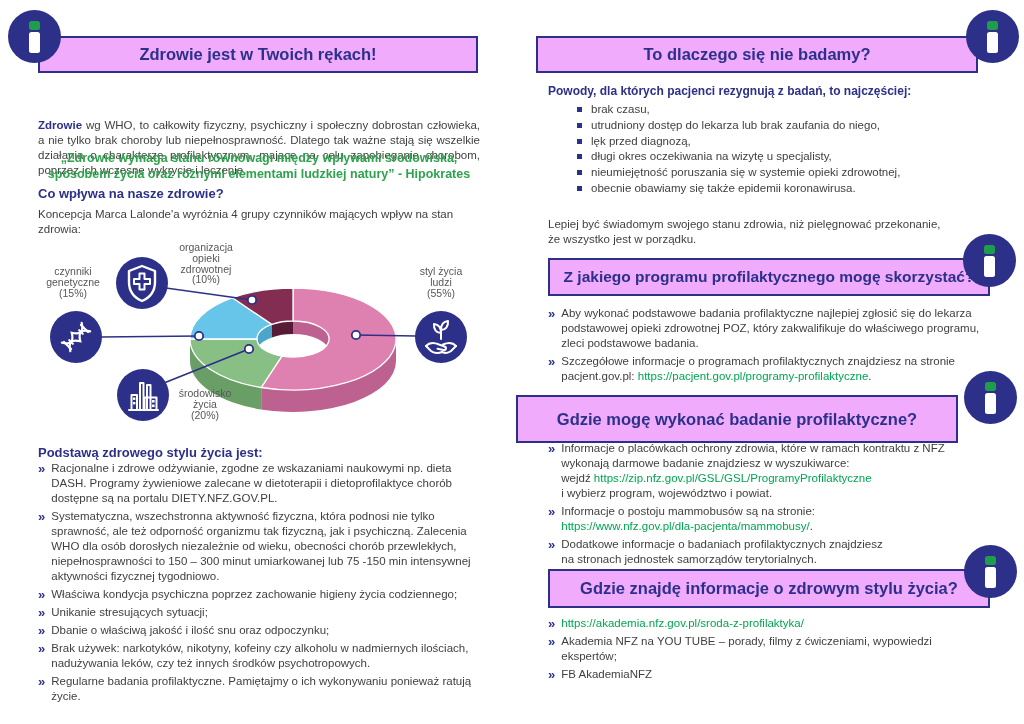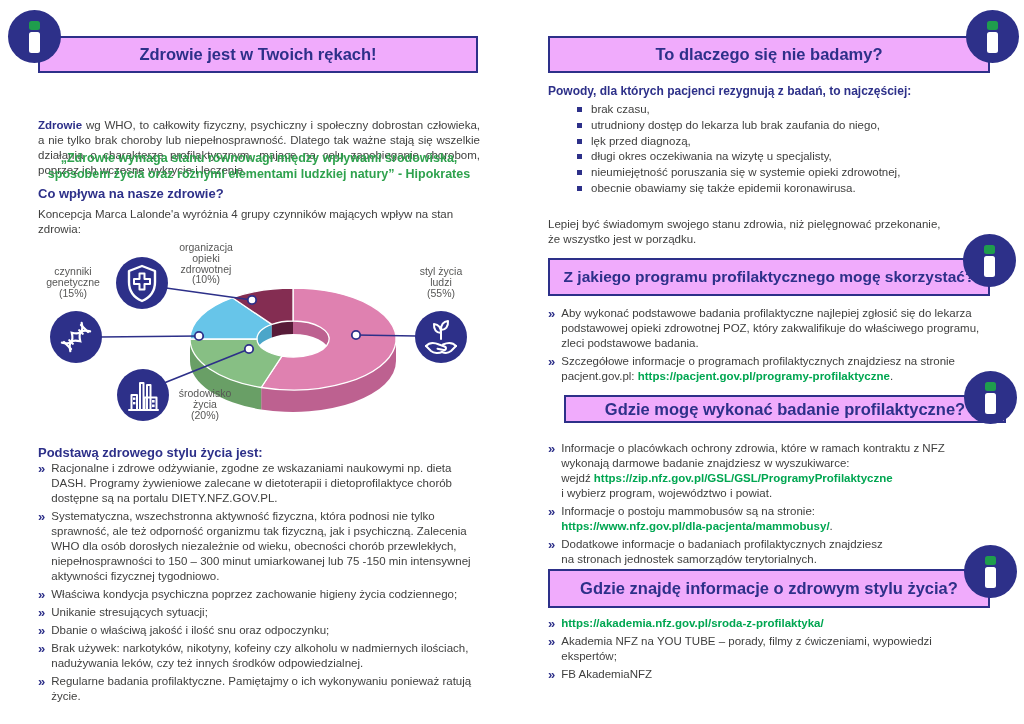--- a/index.html
+++ b/index.html
@@ -25,21 +25,21 @@
   
   .body-text{font-size:11.5px;line-height:15px;color:#3f3f3e;}
   .justify{text-align:justify;}
   .lead{color:#2d3089;font-weight:bold;}
   .quote{
     color:#2fa24e;font-weight:bold;text-align:center;font-size:12.5px;line-height:15.5px;
     white-space:pre-line;
   }
   .subhead{color:#2d3089;font-weight:bold;font-size:13px;}
   .prewrap{white-space:pre-line;}
-  .link{color:#00a651;font-weight:bold;text-decoration:none;}
+  .link{color:#00a651;font-weight:normal;text-decoration:none;}
   
   .alist{position:absolute;}
   .aitem{display:flex;gap:7px;margin-bottom:3px;}
   .chev{color:#2d3089;font-weight:bold;font-size:13px;line-height:15px;flex:0 0 auto;letter-spacing:-1px;}
   .atext{flex:1;}
   
   .sqlist{position:absolute;}
   .sqitem{position:relative;padding-left:15px;margin-bottom:3.2px;font-size:11.5px;line-height:12.6px;}
   .sqitem::before{content:"";position:absolute;left:1px;top:4px;width:5px;height:5px;background:#2d3089;}
   
@@ -182,29 +182,29 @@
   <div class="aitem">
       <span class="chev">»</span>
       <span class="atext">Unikanie stresujących sytuacji;</span>
     </div>
   <div class="aitem">
       <span class="chev">»</span>
       <span class="atext">Dbanie o właściwą jakość i ilość snu oraz odpoczynku;</span>
     </div>
   <div class="aitem">
       <span class="chev">»</span>
-      <span class="atext">Brak używek: narkotyków, nikotyny, kofeiny czy alkoholu w nadmiernych ilościach, nadużywania leków, czy też innych środków odpowiedzialnej.</span>
+      <span class="atext">Brak używek: narkotyków, nikotyny, kofeiny czy alkoholu w nadmiernych ilościach, nadużywania leków, czy też innych środków psychotropowych.</span>
     </div>
   <div class="aitem">
       <span class="chev">»</span>
       <span class="atext">Regularne badania profilaktyczne. Pamiętajmy o ich wykonywaniu ponieważ ratują życie.</span>
     </div>
 </div>
 
-<div class="hbox" style="left:548px;top:36px;width:442px;height:37px;">
+<div class="hbox" style="left:536px;top:36px;width:442px;height:37px;">
   <div class="htitle">To dlaczego się nie badamy?</div>
 </div>
 <div class="ibadge" style="left:966px;top:10px;">
   <div class="idot"></div>
   <div class="istem"></div>
 </div>
 
 <div class="abs subhead" style="left:548px;top:84px;font-size:12px;">Powody, dla których pacjenci rezygnują z badań, to najczęściej:</div>
 
 <div class="sqlist" style="left:576px;top:103px;width:412px;">
@@ -232,21 +232,21 @@
       <span class="chev">»</span>
       <span class="atext prewrap">Aby wykonać podstawowe badania profilaktyczne najlepiej zgłosić się do lekarza podstawowej opieki zdrowotnej POZ, który zakwalifikuje do właściwego programu, zleci podstawowe badania.</span>
     </div>
   <div class="aitem">
       <span class="chev">»</span>
       <span class="atext prewrap"><span>Szczegółowe informacje o programach profilaktycznych znajdziesz na stronie
 pacjent.gov.pl: </span><a class="link" href="#">https://pacjent.gov.pl/programy-profilaktyczne</a><span>.</span></span>
     </div>
 </div>
 
-<div class="hbox" style="left:564px;top:395px;width:442px;height:28px;justify-content:center;">
+<div class="hbox" style="left:516px;top:395px;width:442px;height:48px;justify-content:center;">
   <div class="htitle">Gdzie mogę wykonać badanie profilaktyczne?</div>
 </div>
 <div class="ibadge" style="left:964px;top:371px;">
   <div class="idot"></div>
   <div class="istem"></div>
 </div>
 
 <div class="alist body-text" style="left:548px;top:441px;width:442px;">
   <div class="aitem">
       <span class="chev">»</span>

